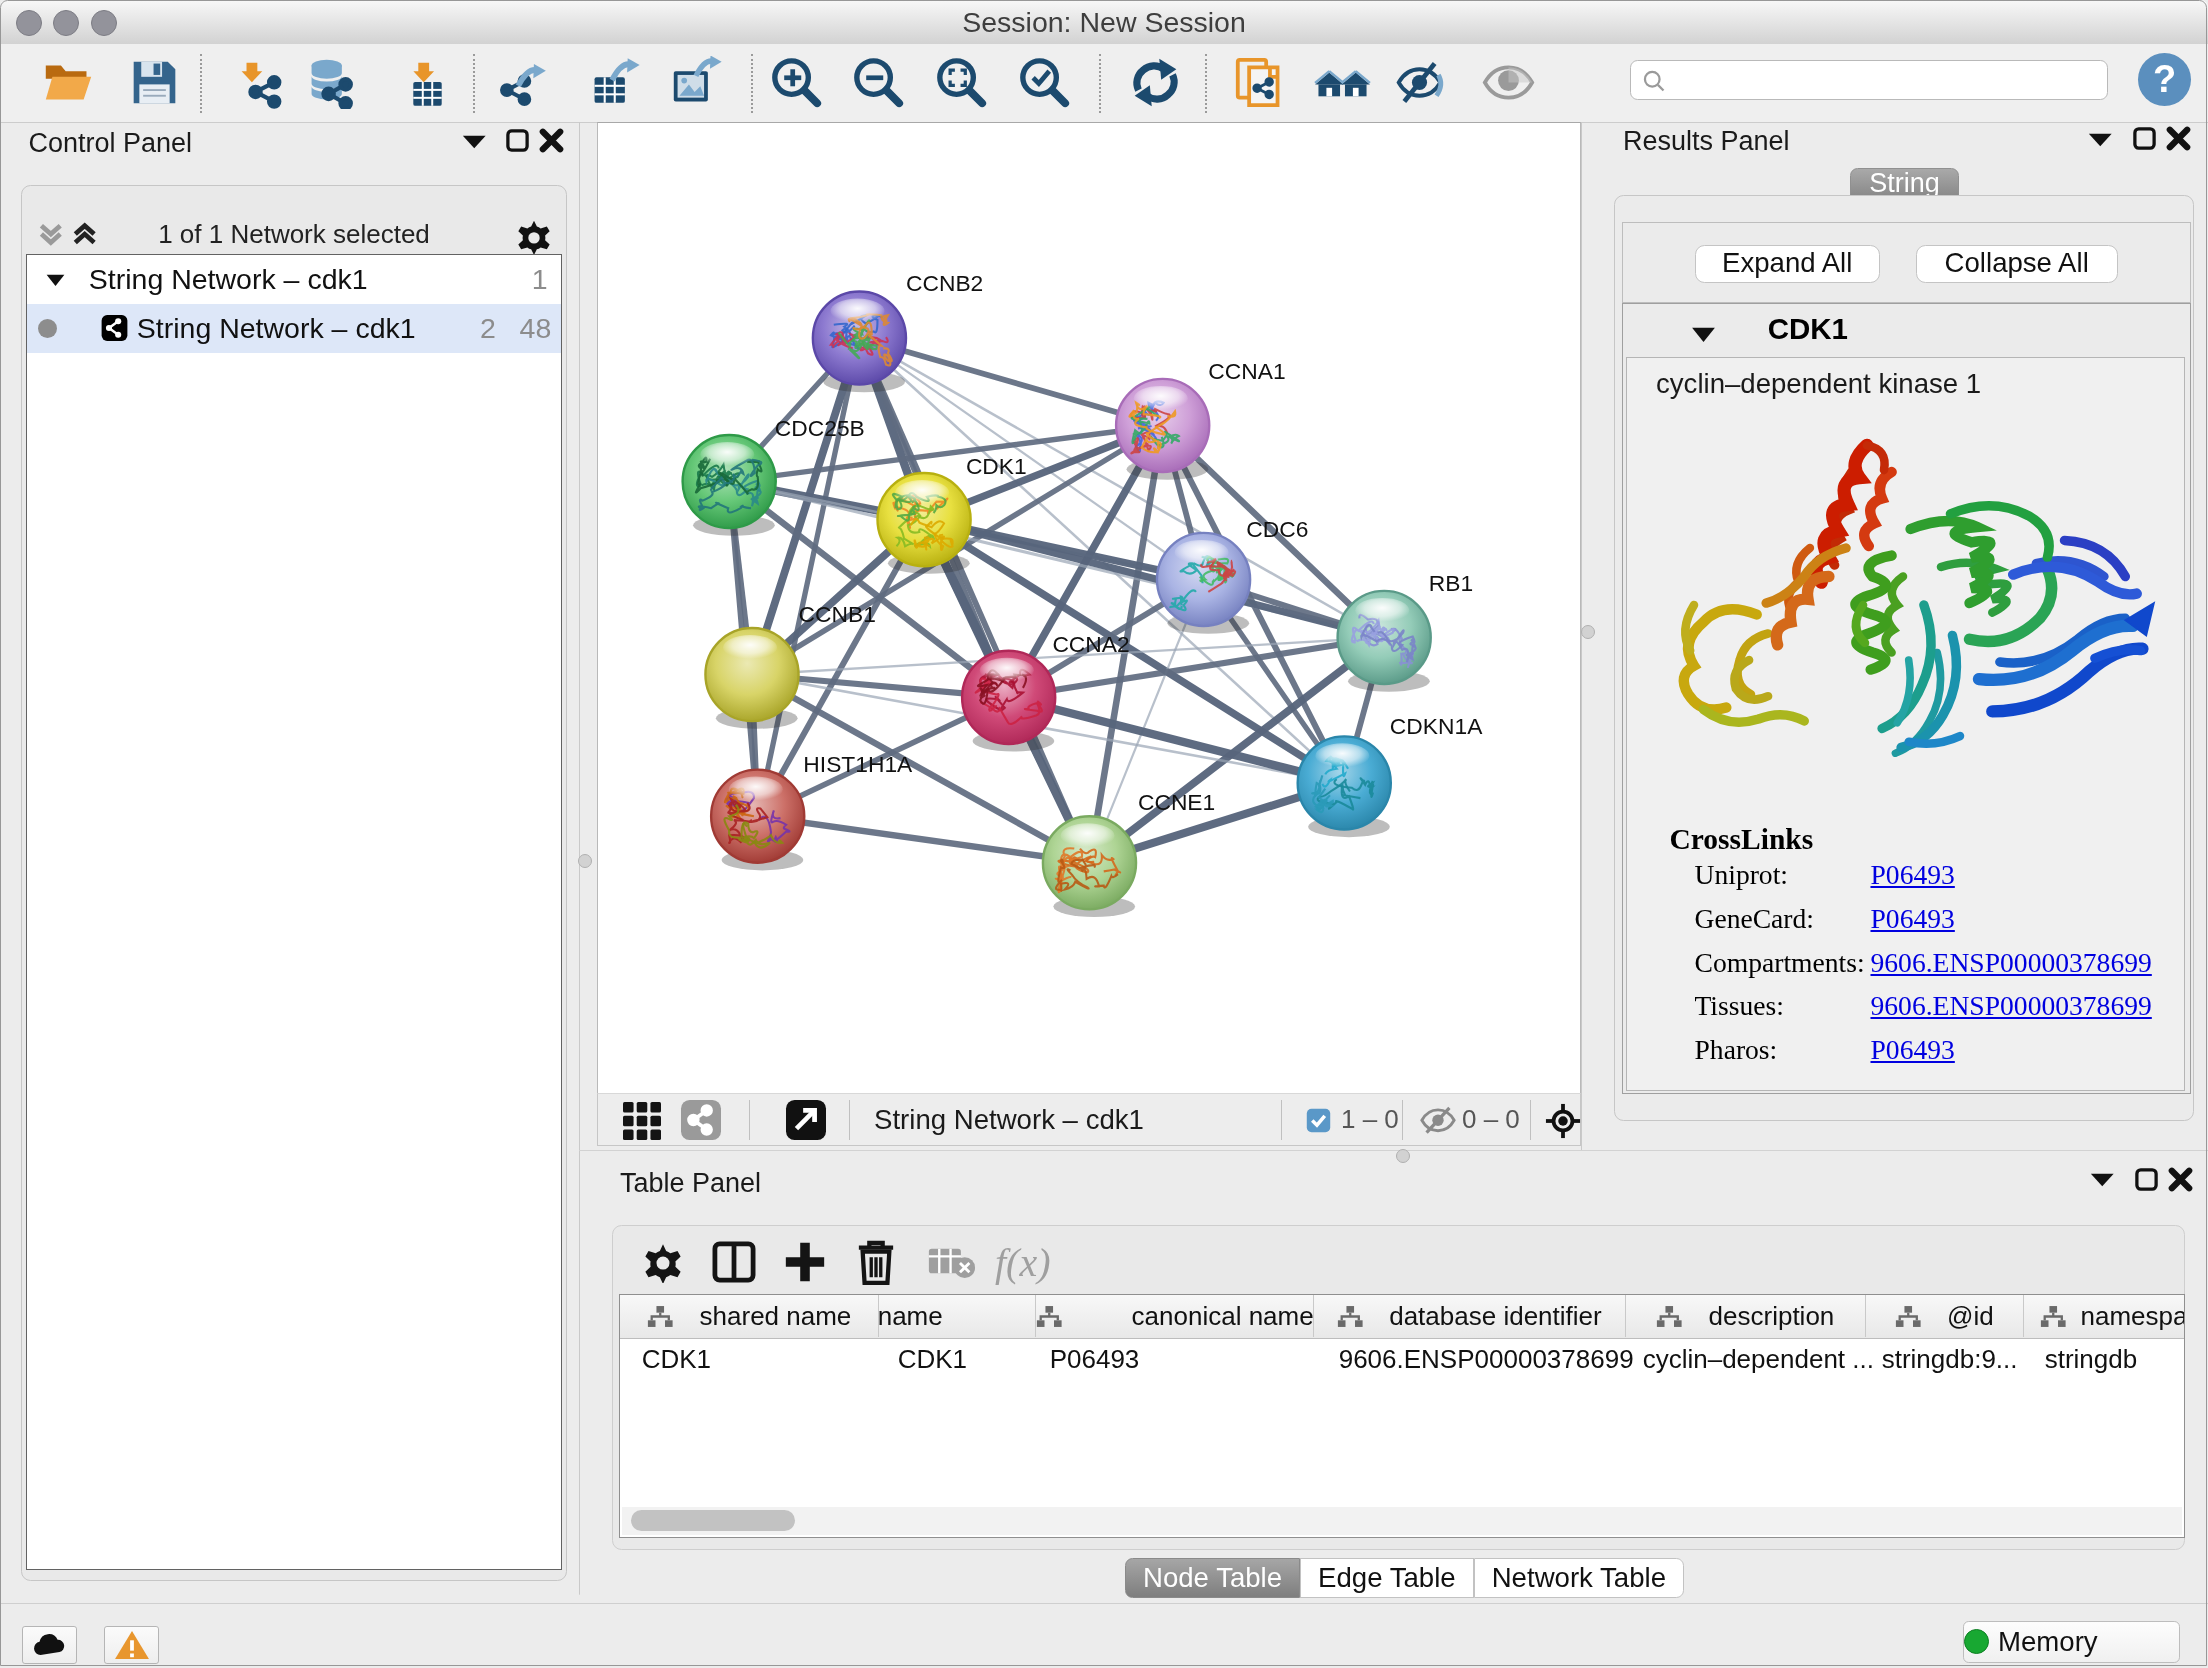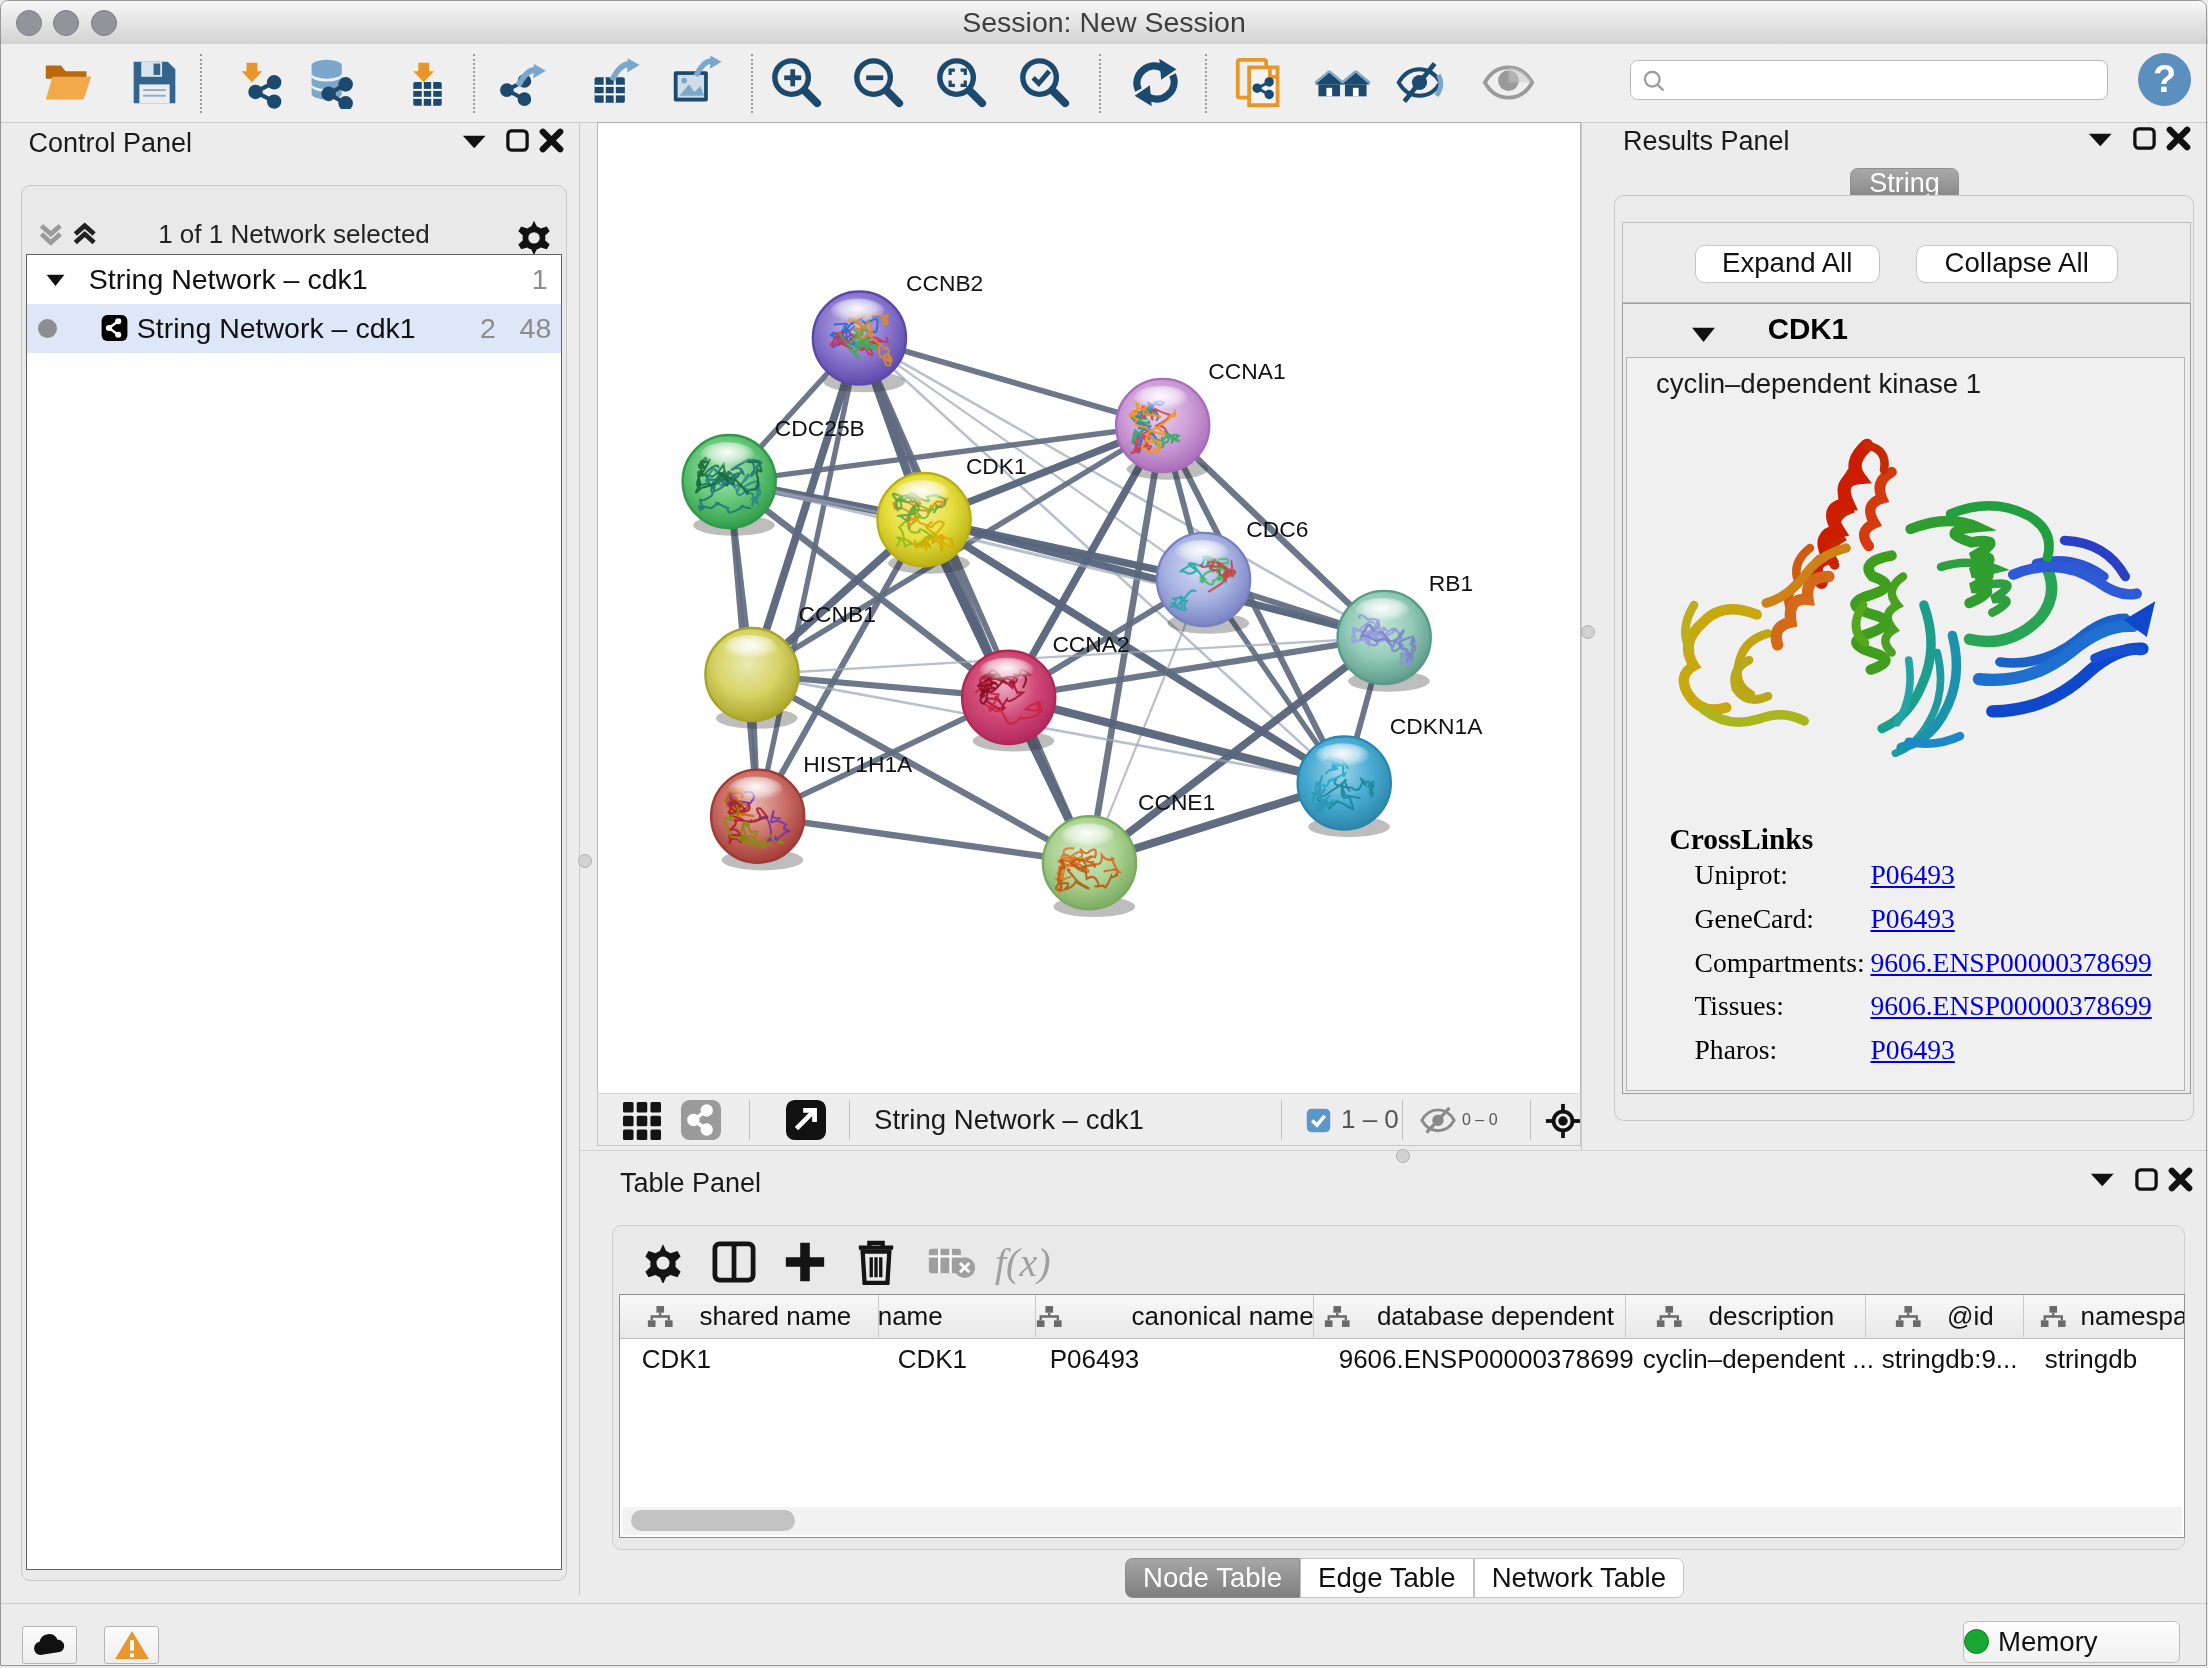--- a/index.html
+++ b/index.html
@@ -598,21 +598,21 @@
       <rect x="1" y="1" width="30" height="30" rx="6" fill="#5a98c8"></rect>
       <path d="M8 16 L14 22 L24 10" stroke="#fff" stroke-width="4.5" fill="none"></path>
     </svg>
     <div style="position:absolute;left:743px;top:0;height:51px;line-height:51px;font-size:26px;color:#555;">1 – 0</div>
     <div class="ntsep" style="left:804px;"></div>
     <svg style="position:absolute;left:820px;top:12.4px;" width="40" height="28.5" viewBox="0 0 42 30">
       <path d="M21 4 Q32 4 38 15 Q32 26 21 26 Q10 26 4 15 Q10 4 21 4 Z" fill="none" stroke="#8a8a8a" stroke-width="3"></path>
       <circle cx="21" cy="15" r="6" fill="#8a8a8a"></circle>
       <line x1="33" y1="2" x2="9" y2="28" stroke="#8a8a8a" stroke-width="3.4"></line>
     </svg>
-    <div style="position:absolute;left:864px;top:0;height:51px;line-height:51px;font-size:16px;color:#555;">0 – 0</div>
+    <div style="position:absolute;left:864px;top:0;height:51px;line-height:51px;font-size:26px;color:#555;">0 – 0</div>
     <div class="ntsep" style="left:932px;"></div>
     <svg style="position:absolute;left:947px;top:8.6px;" width="36" height="36" viewBox="0 0 38 38">
       <g stroke="#111" stroke-width="4" fill="none">
         <circle cx="19" cy="19" r="10"></circle>
         <line x1="19" y1="1" x2="19" y2="10"></line>
         <line x1="19" y1="28" x2="19" y2="37"></line>
         <line x1="1" y1="19" x2="10" y2="19"></line>
         <line x1="28" y1="19" x2="37" y2="19"></line>
       </g>
       <circle cx="19" cy="19" r="5" fill="#111"></circle>
@@ -775,21 +775,21 @@
           </div>
           <div class="th" style="left:693px;width:312px;display:flex;align-items:center;justify-content:center;">
             <svg width="28.5" height="25" viewBox="0 0 30 26" style="flex:0 0 auto;">
               <g fill="#6a6a6a">
                 <rect x="11" y="2" width="8" height="7"></rect>
                 <rect x="2" y="17" width="8" height="7"></rect>
                 <rect x="20" y="17" width="8" height="7"></rect>
               </g>
               <path d="M15 9 V13 M6 17 V13 H24 V17" stroke="#6a6a6a" stroke-width="2.4" fill="none"></path>
             </svg>
-            <span style="margin-left:25px;">database dependent</span>
+            <span style="margin-left:25px;">database identifier</span>
           </div>
           <div class="th" style="left:1005px;width:240px;display:flex;align-items:center;justify-content:center;">
             <svg width="28.5" height="25" viewBox="0 0 30 26" style="flex:0 0 auto;">
               <g fill="#6a6a6a">
                 <rect x="11" y="2" width="8" height="7"></rect>
                 <rect x="2" y="17" width="8" height="7"></rect>
                 <rect x="20" y="17" width="8" height="7"></rect>
               </g>
               <path d="M15 9 V13 M6 17 V13 H24 V17" stroke="#6a6a6a" stroke-width="2.4" fill="none"></path>
             </svg>

